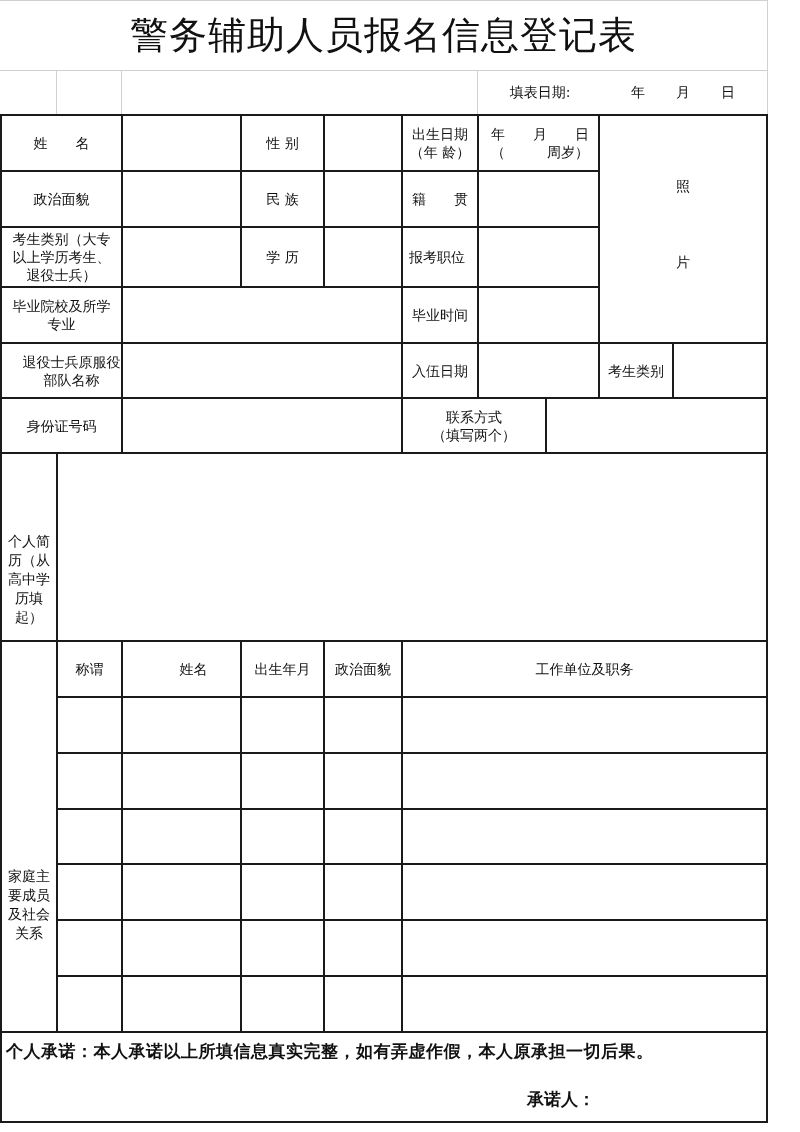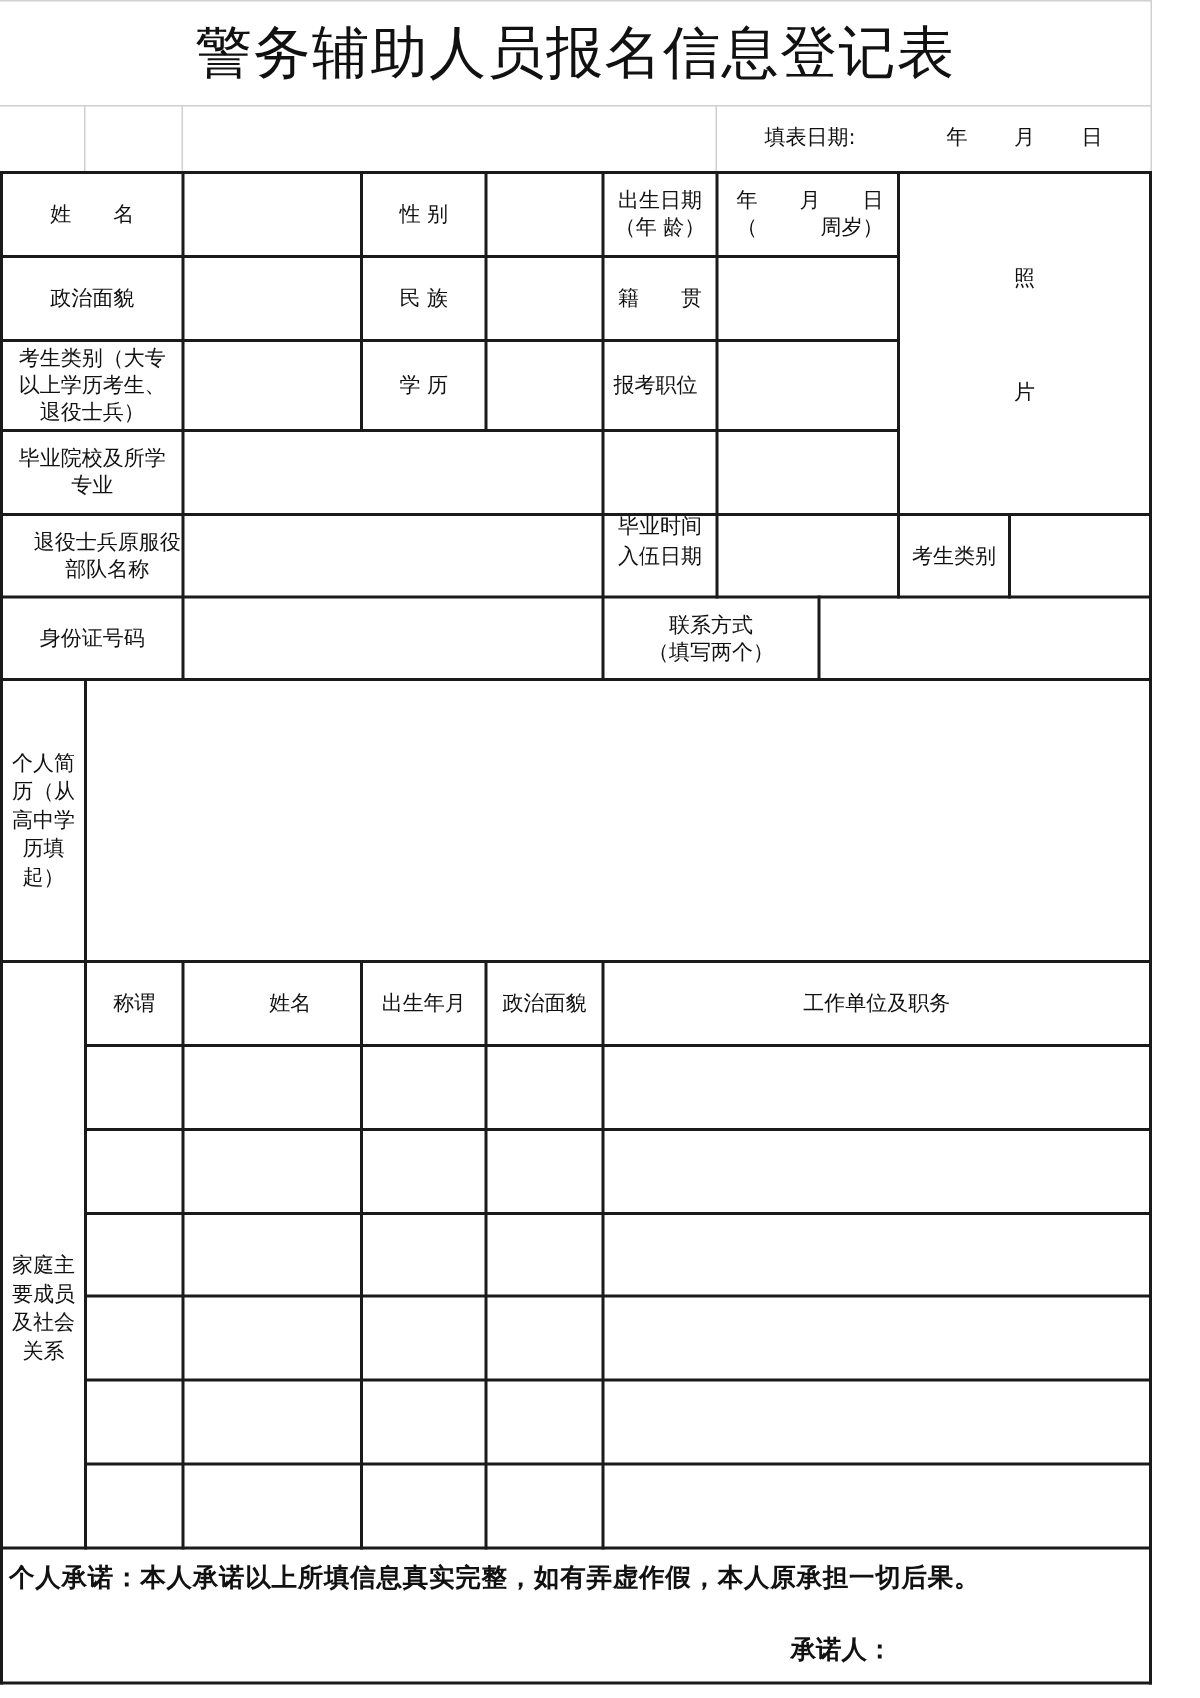--- a/index.html
+++ b/index.html
@@ -8,21 +8,21 @@
     .abs { position: absolute; box-sizing: border-box; }
     .gl { position: absolute; background: #d0d0d0; }
     .bl { position: absolute; background: #1a1a1a; }
     .cell { position: absolute; box-sizing: border-box; display: flex; align-items: center;
             justify-content: center; text-align: center; font-size: 14px; line-height: 18px; }
     .title { position: absolute; left: 0; top: 0; width: 767px; height: 70px; display: flex;
              align-items: center; justify-content: center; font-size: 38px; letter-spacing: 1px; text-align: right; }
     .date-row { font-size: 14px; }
     .promise { position: absolute; left: 6px; top: 1040px; font-size: 17px; font-weight: bold; letter-spacing: 0.5px; }
     .signer { position: absolute; left: 527px; top: 1088px; font-size: 17px; font-weight: bold; }
-    .vtext { font-size: 14px; line-height: 19px; padding: 0 2px; }
+    .vtext { font-size: 14px; line-height: 19px; padding: 0 2px; margin-top: 32px; }
     .fill { background: transparent; }
   </style>
 </head>
 <body>
 
 <div class="title">警务辅助人员报名信息登记表</div>
 
 <div class="gl" style="left:0;top:0;width:768px;height:1px;"></div>
 <div class="gl" style="left:0;top:70px;width:768px;height:1px;"></div>
 <div class="gl" style="left:767px;top:0;width:1px;height:114px;"></div>
@@ -103,21 +103,21 @@
 
 <div class="cell" style="left:2px;top:228px;width:119px;height:58px;padding:0 4px;">考生类别（大专以上学历考生、退役士兵）</div>
 <div class="cell fill" style="left:123px;top:228px;width:117px;height:58px;"></div>
 <div class="cell" style="left:242px;top:228px;width:81px;height:58px;">学 历</div>
 <div class="cell fill" style="left:325px;top:228px;width:76px;height:58px;"></div>
 <div class="cell" style="left:403px;top:228px;width:68px;height:58px;">报考职位</div>
 <div class="cell fill" style="left:479px;top:228px;width:119px;height:58px;"></div>
 
 <div class="cell" style="left:2px;top:288px;width:119px;height:54px;padding:0 4px;">毕业院校及所学专业</div>
 <div class="cell fill" style="left:123px;top:288px;width:278px;height:54px;"></div>
-<div class="cell" style="left:403px;top:288px;width:74px;height:54px;margin-top:36px;">毕业时间</div>
+<div class="cell" style="left:403px;top:288px;width:74px;height:54px;">毕业时间</div>
 <div class="cell fill" style="left:479px;top:288px;width:119px;height:54px;"></div>
 
 <div class="cell" style="left:2px;top:344px;width:119px;height:53px;padding:0 4px;margin-left:10px;">退役士兵原服役部队名称</div>
 <div class="cell fill" style="left:123px;top:344px;width:278px;height:53px;"></div>
 <div class="cell" style="left:403px;top:344px;width:74px;height:53px;">入伍日期</div>
 <div class="cell fill" style="left:479px;top:344px;width:119px;height:53px;"></div>
 <div class="cell" style="left:600px;top:344px;width:72px;height:53px;">考生类别</div>
 <div class="cell fill" style="left:674px;top:344px;width:92px;height:53px;"></div>
 
 <div class="cell" style="left:2px;top:399px;width:119px;height:53px;">身份证号码</div>

